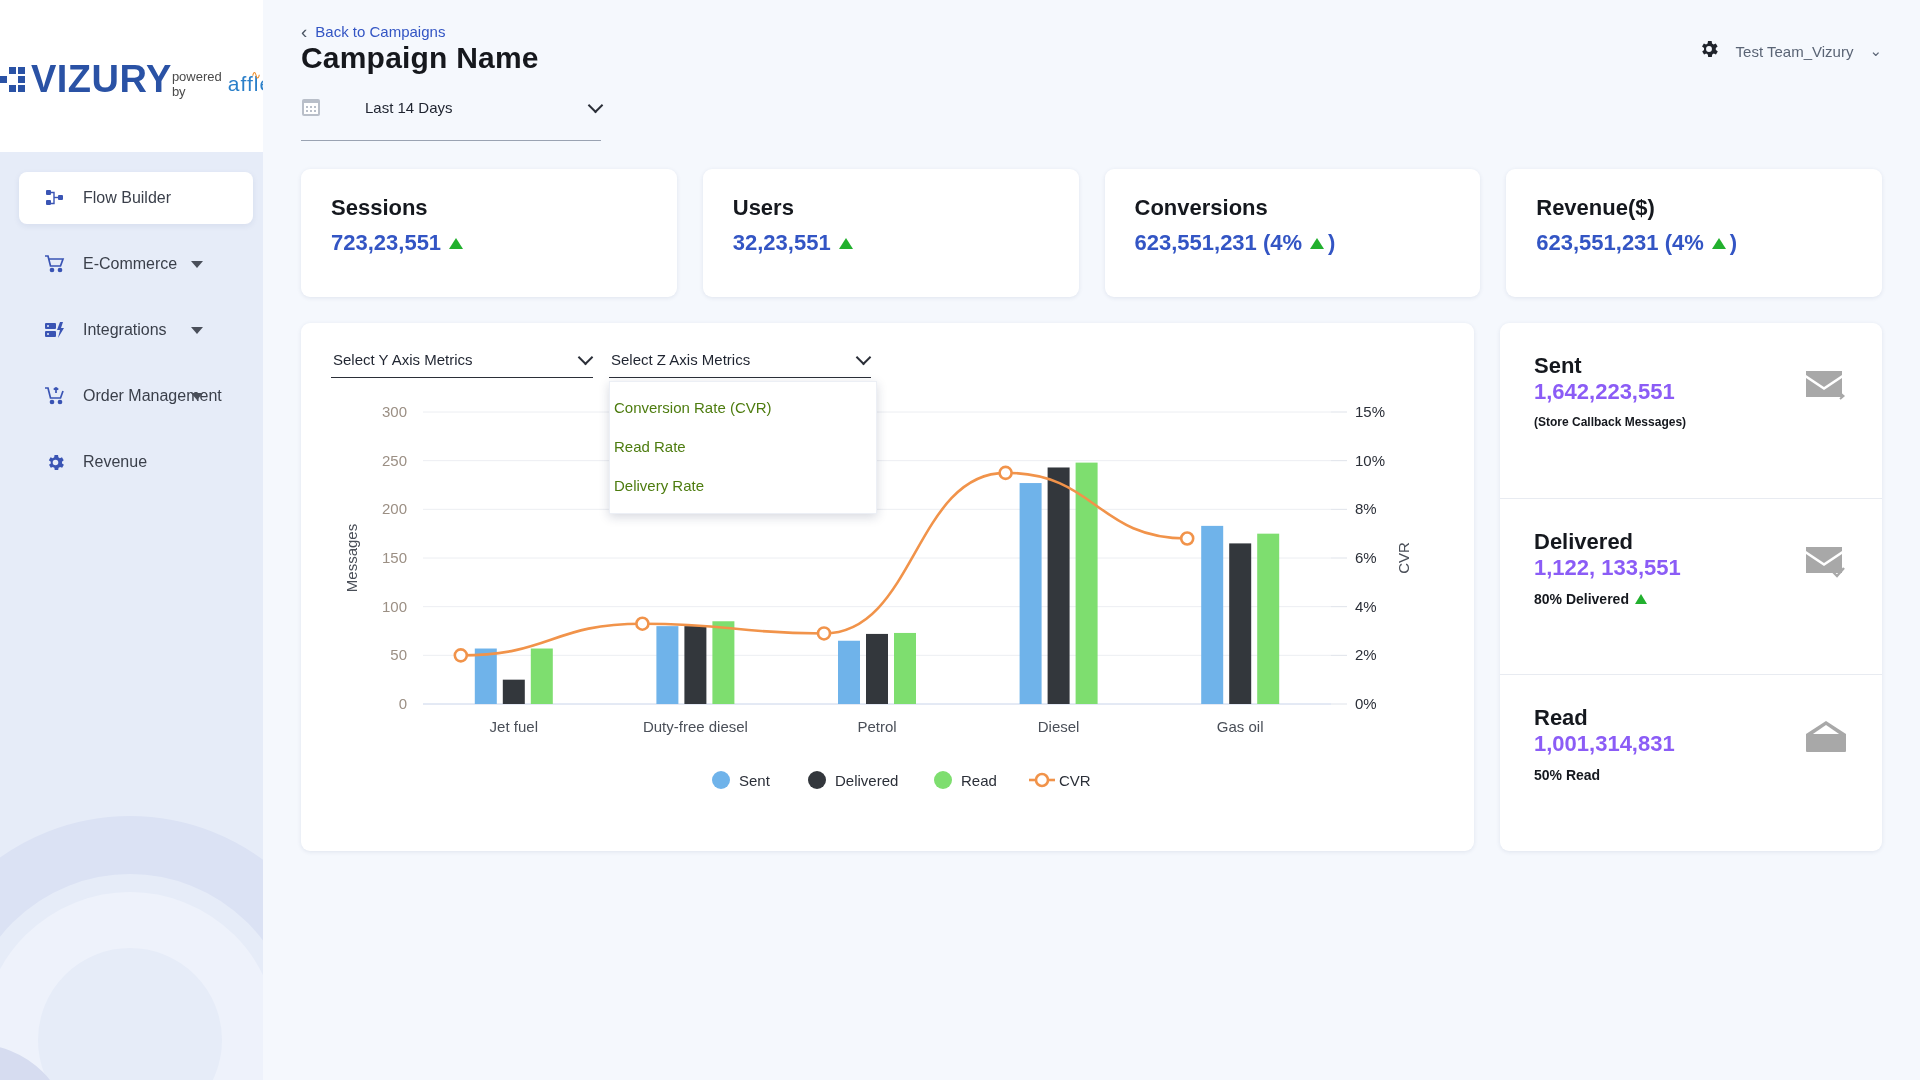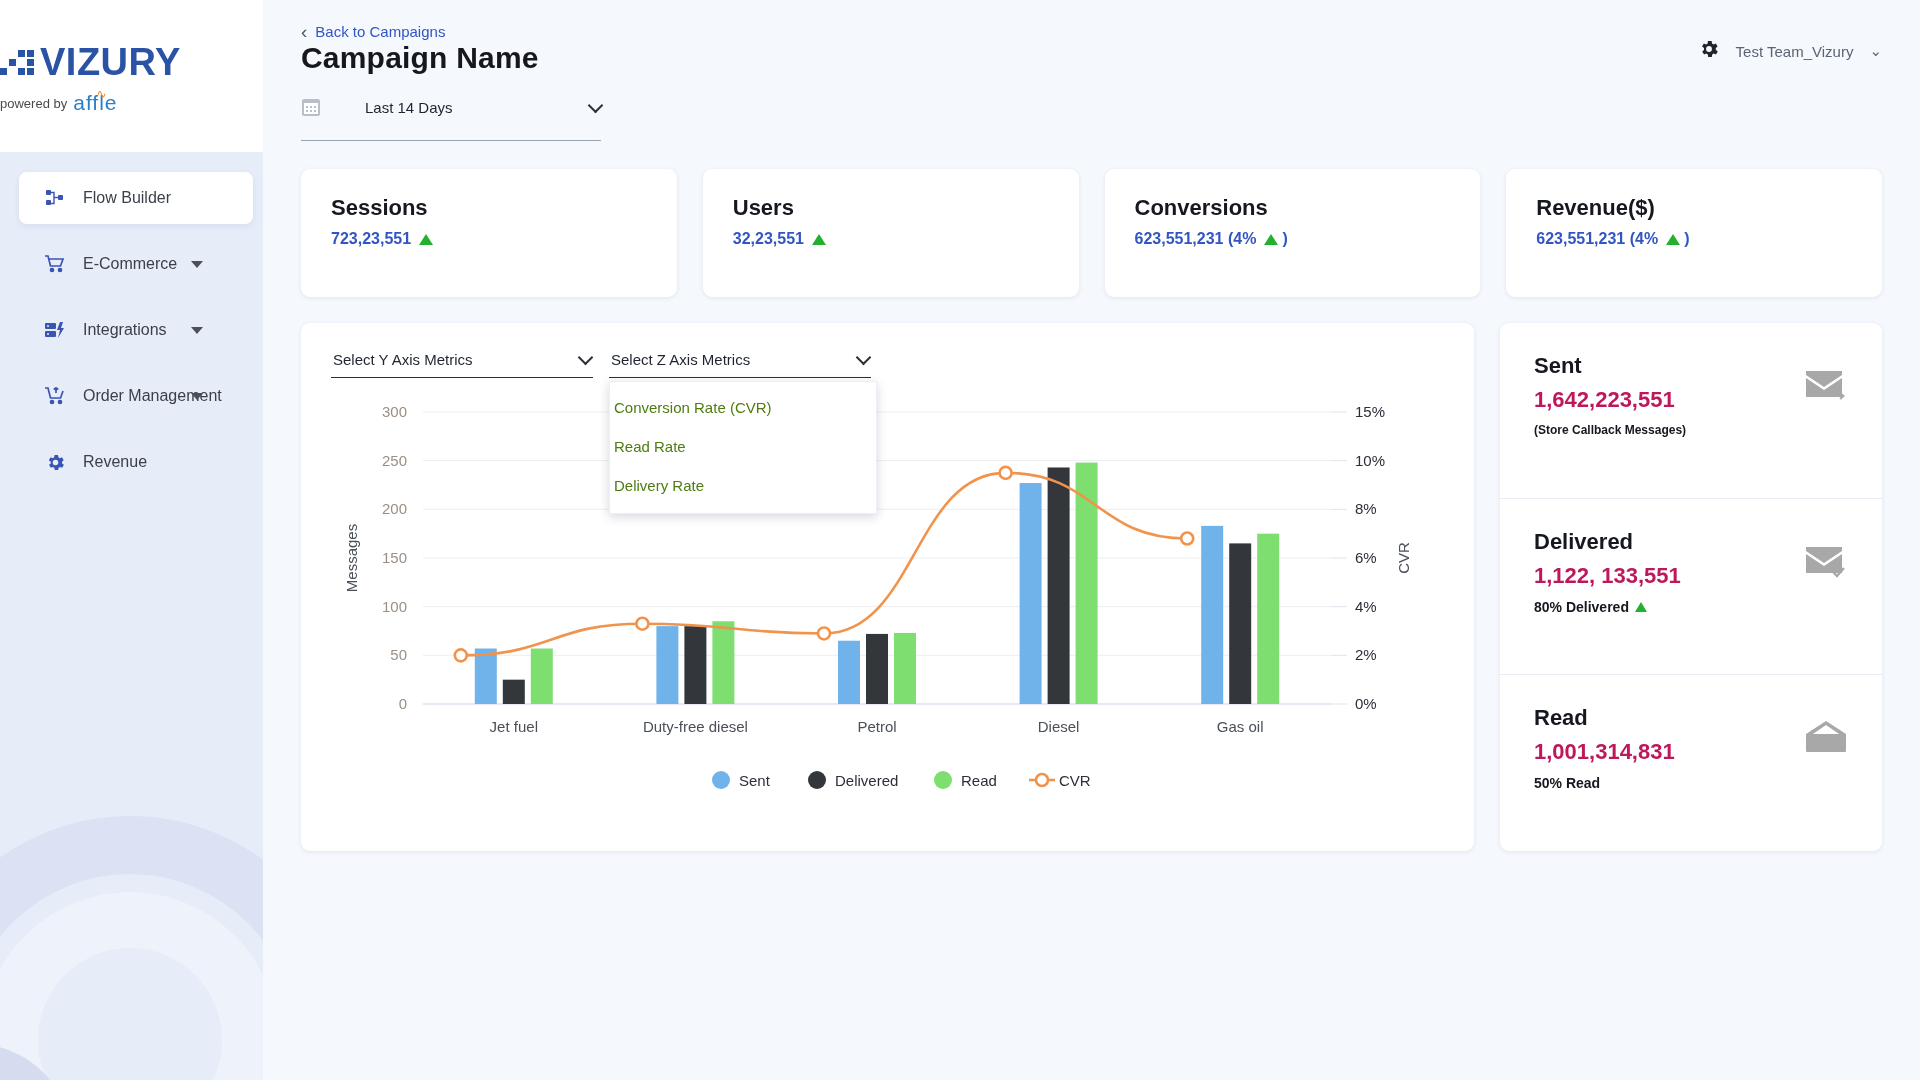--- a/index.html
+++ b/index.html
@@ -23,22 +23,22 @@
     height: 1080px;
     background: #e6ecf8;
     flex: 0 0 263px;
     overflow: hidden;
     z-index: 2;
   }
   .logo-box {
     height: 152px;
     background: #ffffff;
     display: flex;
-    flex-direction: column;
-    align-items: flex-start;
+    flex-direction: row;
+    align-items: center;
     justify-content: center;
     padding-top: 6px;
   }
   .logo-row { display: flex; align-items: center; gap: 4px; }
   .logo-pixels { display: grid; grid-template-columns: repeat(4, 7px); grid-template-rows: repeat(3, 7px); gap: 2px; margin-right: 2px; }
   .px { width: 7px; height: 7px; background: #2a52a5; }
   .px.off { background: transparent; }
   .logo-word {
     font-size: 38px;
     font-weight: bold;
@@ -134,21 +134,21 @@
   .kpi-row { display: flex; gap: 26px; margin-top: 28px; }
   .kpi-card {
     flex: 1;
     height: 128px;
     background: #fff;
     border-radius: 9px;
     box-shadow: 0 1px 4px rgba(40,60,110,0.10);
     padding: 26px 30px;
   }
   .kpi-title { font-size: 22px; font-weight: bold; color: #15181e; }
-  .kpi-value { font-size: 16px; font-weight: bold; color: #3355c4; margin-top: 9px; display: flex; align-items: center; gap: 4px; }
+  .kpi-value { font-size: 22px; font-weight: bold; color: #3355c4; margin-top: 9px; display: flex; align-items: center; gap: 4px; }
   .tri-up {
     display: inline-block;
     width: 0; height: 0;
     border-left: 7px solid transparent;
     border-right: 7px solid transparent;
     border-bottom: 11px solid #22b02e;
     margin-left: 4px;
   }
 
   
@@ -199,21 +199,21 @@
   .stat-card {
     height: 176px;
     padding: 30px 34px;
     display: flex;
     justify-content: space-between;
     align-items: flex-start;
     border-bottom: 1px solid #e8ebf1;
   }
   .stat-card:last-child { border-bottom: none; }
   .stat-title { font-size: 22px; font-weight: bold; color: #15181e; }
-  .stat-value { font-size: 22px; font-weight: bold; color: #be185d; margin-top: 8px; }
+  .stat-value { font-size: 22px; font-weight: bold; color: #8b5cf6; }
   .stat-sub { font-size: 14px; color: #15181e; margin-top: 10px; display: flex; align-items: center; gap: 6px; font-weight: bold; }
   .stat-sub.plain { font-weight: bold; }
   .stat-note { font-size: 12px; color: #15181e; margin-top: 10px; font-weight: bold; }
   .stat-ic { margin-top: 14px; }
   .tri-up-sm {
     display: inline-block;
     width: 0; height: 0;
     border-left: 6px solid transparent;
     border-right: 6px solid transparent;
     border-bottom: 10px solid #22b02e;

